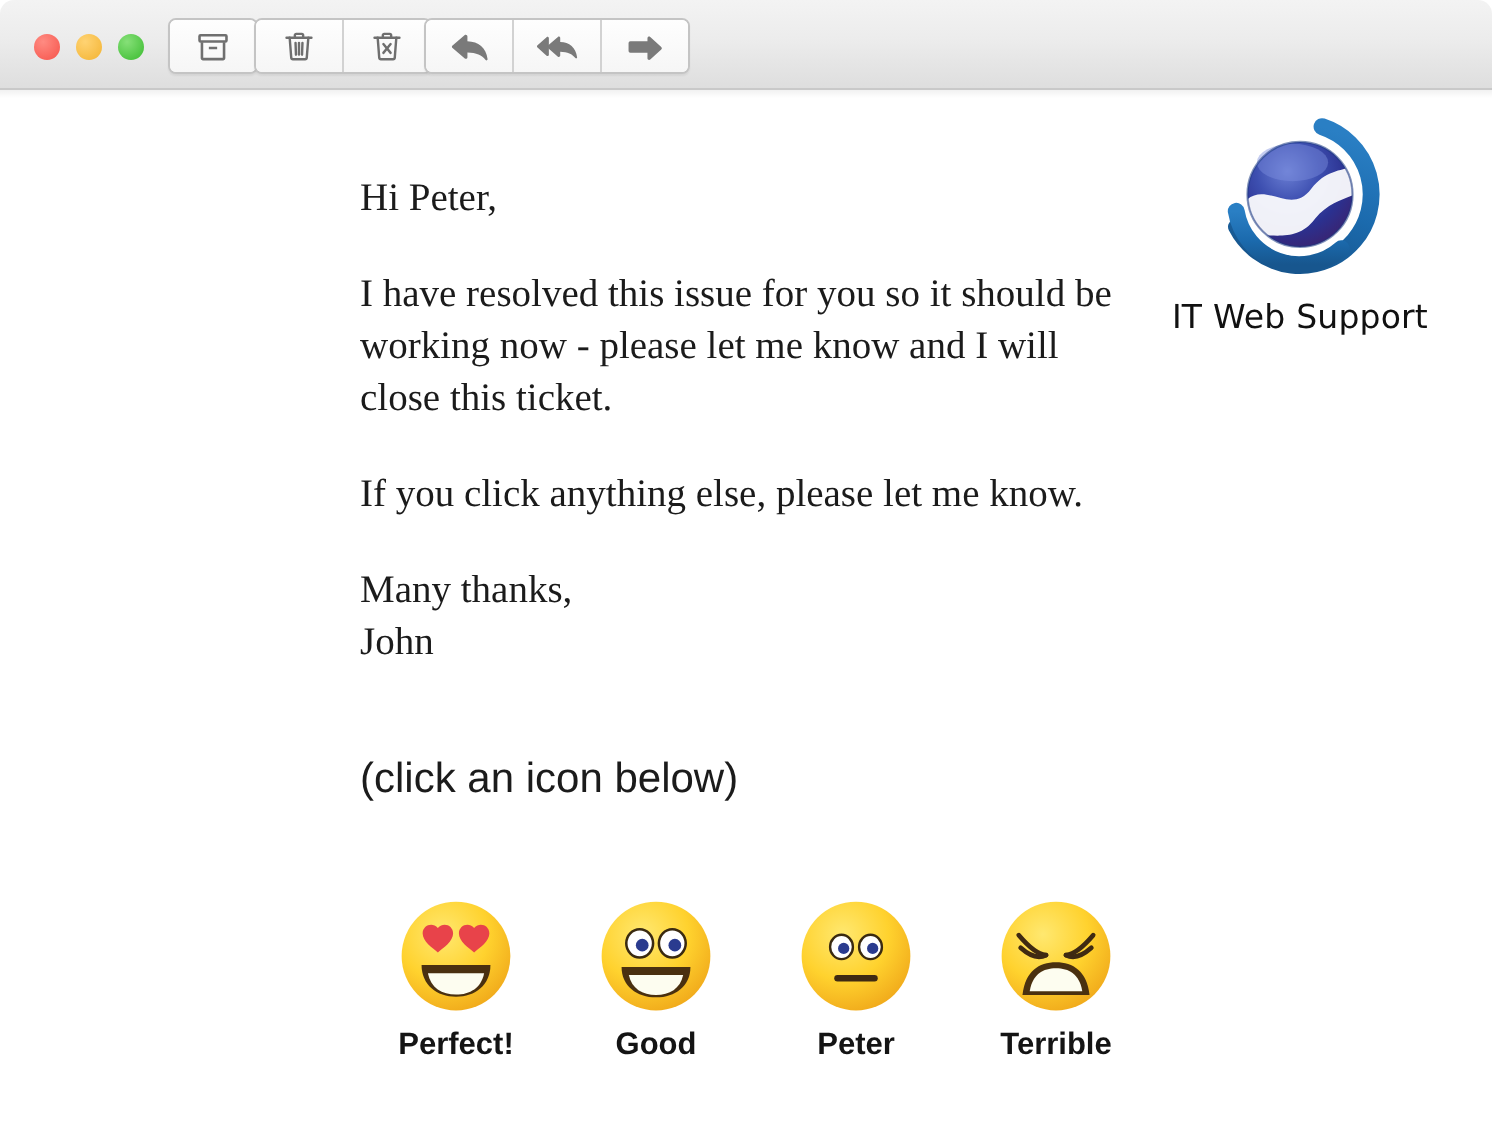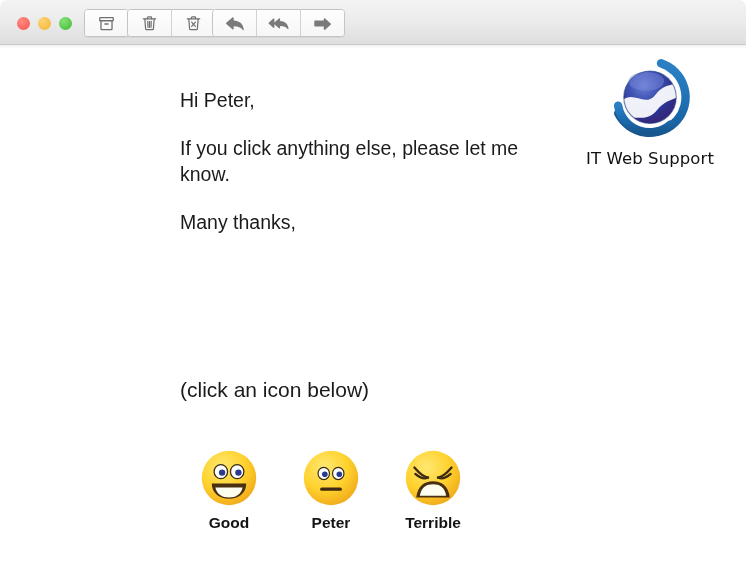--- a/index.html
+++ b/index.html
@@ -105,21 +105,21 @@
   }
 
   .body-text {
     position: absolute;
     left: 180px;
     top: 38px;
     width: 380px;
     color: #1b1b1b;
     font-size: 19.5px;
     line-height: 26px;
-    font-family: Liberation Sans, sans-serif;
+    font-family: Liberation Serif, serif;
   }
   .body-text p {
     margin: 0 0 22px 0;
   }
   .body-text p.sig { margin-bottom: 0; }
 
   
   .logo-block {
     position: absolute;
     left: 575px;
@@ -320,30 +320,53 @@
                    C 46 74, 30 62, 18 70 Z" fill="#ffffff" opacity="0.93"></path>
         </g>
 
         <circle cx="50" cy="45" r="28" fill="none" stroke="#1b3a82" stroke-width="1.2" opacity="0.55"></circle>
       </svg>
       <div class="logo-text">IT Web Support</div>
     </div>
 
     <div class="body-text">
       <p>Hi Peter,</p>
+      <p>I have resolved this issue for you so it should be working now - please let me know and I will close this ticket.</p>
       <p>If you click anything else, please let me know.</p>
       <p class="sig">Many thanks,</p>
+      <p class="sig">John</p>
     </div>
 
     <div class="survey">
       <div class="survey-sub">(click an icon below)</div>
     </div>
 
     <div class="ratings">
 
+      <div class="rating">
+        <svg class="face" viewBox="0 0 64 64">
+          <defs>
+            <radialGradient id="fg1" cx="38%" cy="30%" r="76%">
+              <stop offset="0%" stop-color="#ffe870"></stop>
+              <stop offset="55%" stop-color="#ffd22e"></stop>
+              <stop offset="100%" stop-color="#f0a81a"></stop>
+            </radialGradient>
+          </defs>
+          <circle cx="32" cy="32" r="30" fill="url(#fg1)"></circle>
+
+          <path d="M22 16.5 c-3.2 -3.4 -8.4 -1.3 -8.4 3.1 c0 4.3 5.3 7.9 8.4 10.4
+                   c3.1 -2.5 8.4 -6.1 8.4 -10.4 c0 -4.4 -5.2 -6.5 -8.4 -3.1 z" fill="#e8434a"></path>
+          <path d="M42 16.5 c-3.2 -3.4 -8.4 -1.3 -8.4 3.1 c0 4.3 5.3 7.9 8.4 10.4
+                   c3.1 -2.5 8.4 -6.1 8.4 -10.4 c0 -4.4 -5.2 -6.5 -8.4 -3.1 z" fill="#e8434a"></path>
+
+          <path d="M13 37 h38 c0 11 -8.4 17.5 -19 17.5 S13 48 13 37 z" fill="#4a3010"></path>
+          <path d="M16.5 41.5 h31 c-1.5 8 -7.8 11.8 -15.5 11.8 S18 49.5 16.5 41.5 z" fill="#fdfdf0"></path>
+        </svg>
+        <div class="rating-label">Perfect!</div>
+      </div>
 
       <div class="rating">
         <svg class="face" viewBox="0 0 64 64">
           <defs>
             <radialGradient id="fg2" cx="38%" cy="30%" r="76%">
               <stop offset="0%" stop-color="#ffe870"></stop>
               <stop offset="55%" stop-color="#ffd22e"></stop>
               <stop offset="100%" stop-color="#f0a81a"></stop>
             </radialGradient>
           </defs>

